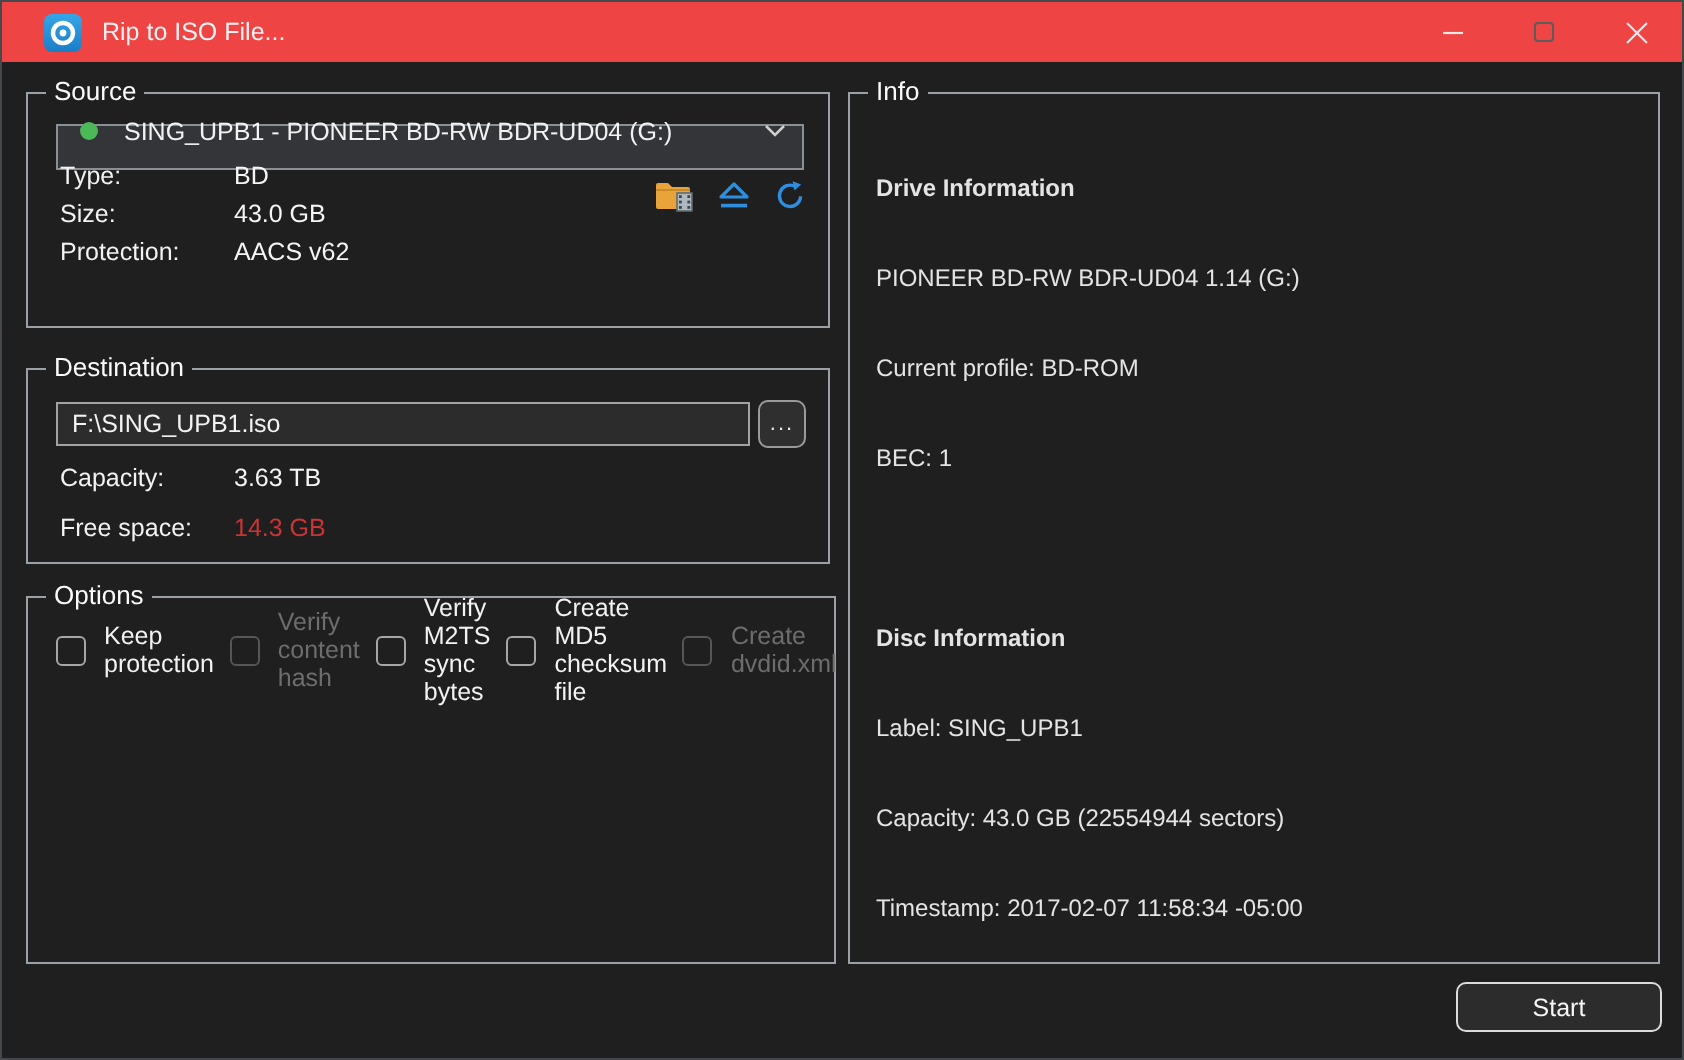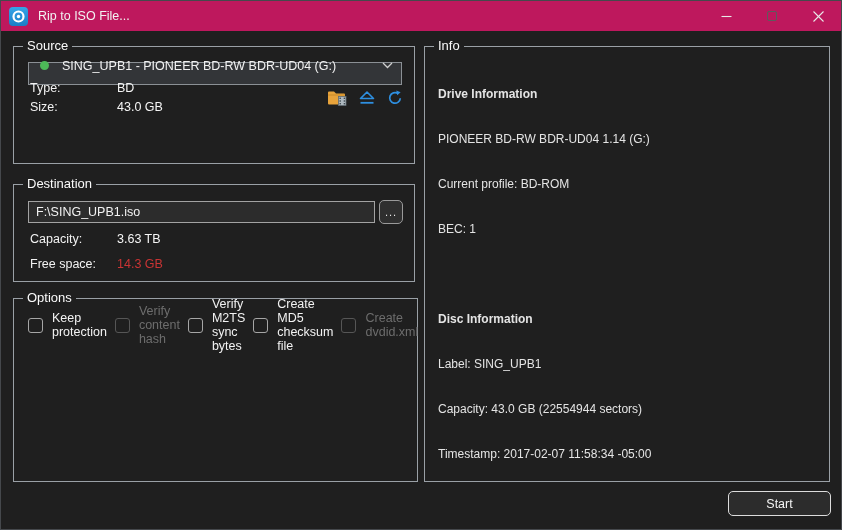--- a/index.html
+++ b/index.html
@@ -3,22 +3,22 @@
 <meta charset="utf-8">
 <style>
   * { margin:0; padding:0; box-sizing:border-box; }
   html,body { background:#0d0d0d; font-family:"Liberation Sans", sans-serif; }
   .window {
     position:relative; width:842px; height:530px; background:#1f1f1f;
     color:#f0f0f0; overflow:hidden; border:1px solid #45484c;
   }
   
   .titlebar {
-    position:absolute; left:0; top:0; width:100%; height:30px; background:#be185d;
-    display:flex; align-items:center; padding-left:8px;
+    position:absolute; left:0; top:0; width:100%; height:30px; background:#ef4444;
+    display:flex; align-items:center; padding-left:21px;
   }
   .app-icon { width:19px; height:19px; border-radius:4px; display:flex; align-items:center; justify-content:center;
     background:linear-gradient(180deg,#36a6e8,#1a7dc6); }
   .title { margin-left:10px; font-size:12.5px; color:#f2f2f2; }
   .win-btns { position:absolute; right:0; top:0; height:30px; display:flex; }
   .win-btn { width:46px; height:30px; display:flex; align-items:center; justify-content:center; }
   
   .group { position:absolute; border:1px solid #9aa0a6; background:#1f1f1f; }
   .legend {
     position:absolute; top:-9px; left:9px; background:#1f1f1f; padding:0 4px;
@@ -158,20 +158,24 @@
     </div>
     <div class="kv-rows">
       <div class="kv">
         <span class="k">Type:</span>
         <span class="v">BD</span>
       </div>
       <div class="kv">
         <span class="k">Size:</span>
         <span class="v">43.0 GB</span>
       </div>
+      <div class="kv">
+        <span class="k">Protection:</span>
+        <span class="v">AACS v62</span>
+      </div>
     </div>
   </div>
 
   <div class="group dst">
     <span class="legend">Destination</span>
     <input class="path-input" type="text" value="F:\SING_UPB1.iso" style="">
     <button class="browse">...</button>
     <div class="kv-rows">
       <div class="kv">
         <span class="k">Capacity:</span>

